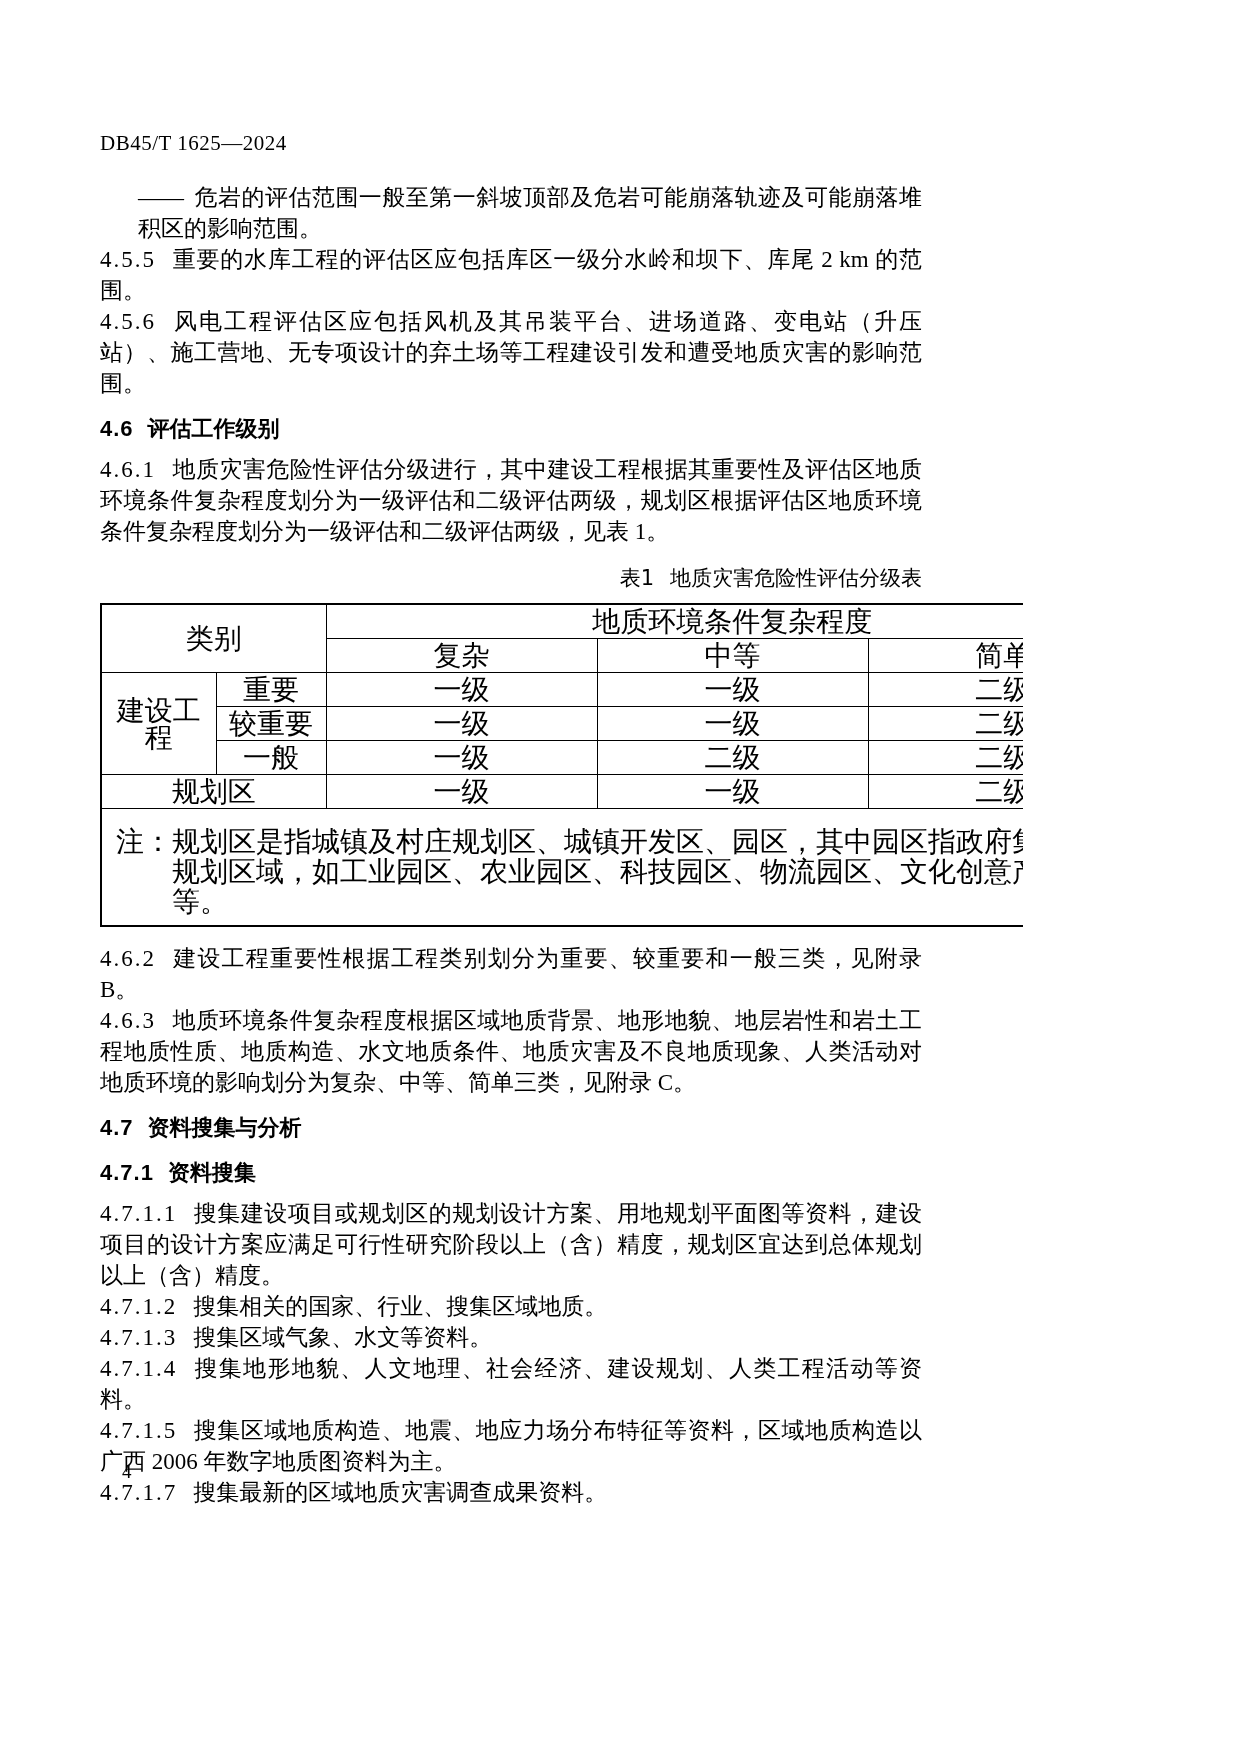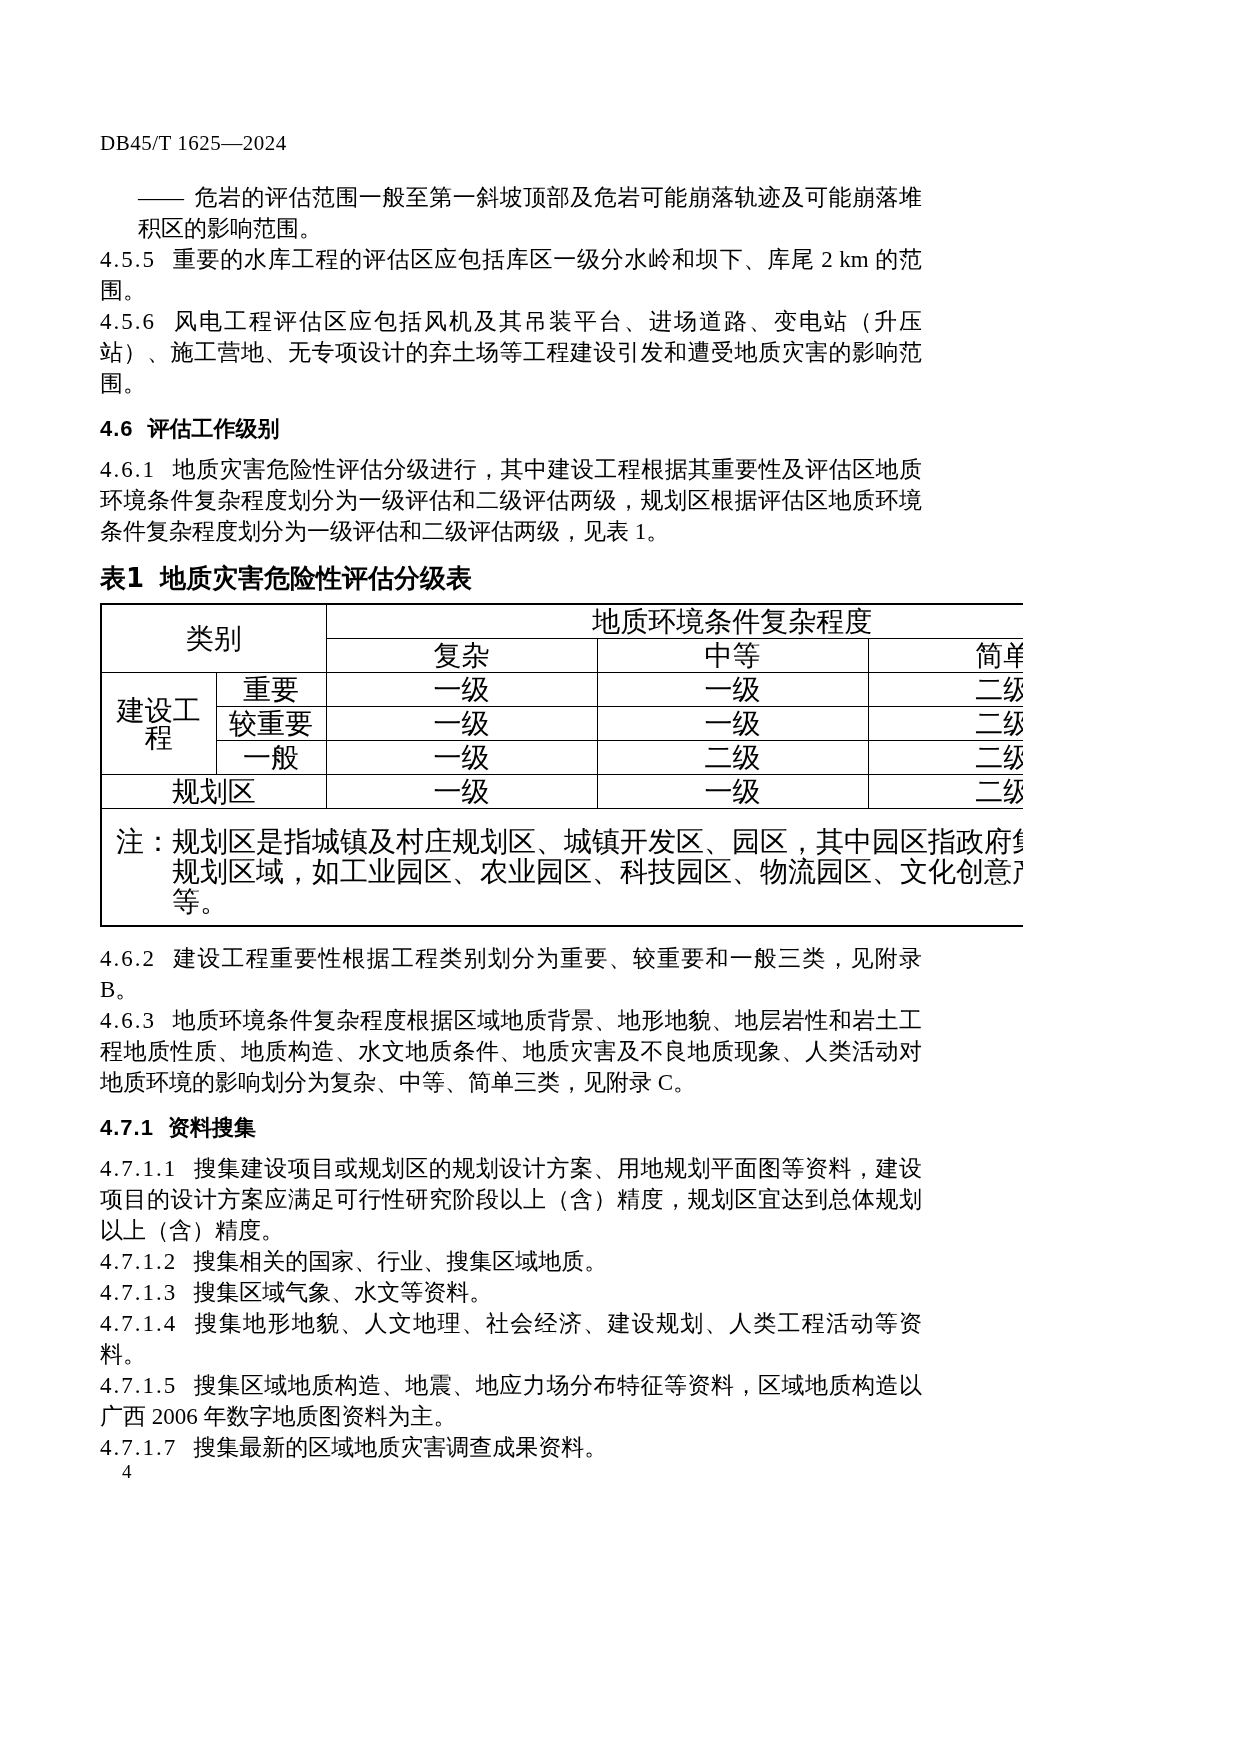--- a/index.html
+++ b/index.html
@@ -37,24 +37,24 @@
   .sec-heading {
     font-family: Liberation Sans, sans-serif;
     font-size: 22px;
     font-weight: bold;
     line-height: 31px;
     margin: 14px 0 10px 0;
     text-align: left;
   }
   .sec-heading .cnum { letter-spacing: 1px; margin-right: 14px; }
   .table-caption {
-    text-align: left;
+    text-align: right;
     font-family: "DejaVu Sans", "Liberation Sans", sans-serif;
-    font-weight: bold;
-    font-size: 26px;
+    font-weight: normal;
+    font-size: 21px;
     line-height: 31px;
     margin: 16px 0 9px 0;
   }
   .table-caption .cap-num { margin-right: 16px; }
   table.grade-table {
     width: 1040px;
     table-layout: fixed;
     border-collapse: collapse;
     border: 2px solid #000;
     font-size: 28px;
@@ -160,20 +160,21 @@
             <div class="note-text">注：规划区是指城镇及村庄规划区、城镇开发区、园区，其中园区指政府集中统一规划区域，如工业园区、农业园区、科技园区、物流园区、文化创意产业园区等。</div>
           </td>
         </tr>
       </tbody>
     </table>
 
     <p class="clause"><span class="cnum">4.6.2</span><span>建设工程重要性根据工程类别划分为重要、较重要和一般三类，见附录 B。</span></p>
 
     <p class="clause"><span class="cnum">4.6.3</span><span>地质环境条件复杂程度根据区域地质背景、地形地貌、地层岩性和岩土工程地质性质、地质构造、水文地质条件、地质灾害及不良地质现象、人类活动对地质环境的影响划分为复杂、中等、简单三类，见附录 C。</span></p>
 
+    <h2 class="sec-heading"><span class="cnum">4.7</span><span>资料搜集与分析</span></h2>
 
     <h2 class="sec-heading"><span class="cnum">4.7.1</span><span>资料搜集</span></h2>
 
     <p class="clause"><span class="cnum">4.7.1.1</span><span>搜集建设项目或规划区的规划设计方案、用地规划平面图等资料，建设项目的设计方案应满足可行性研究阶段以上（含）精度，规划区宜达到总体规划以上（含）精度。</span></p>
 
     <p class="clause"><span class="cnum">4.7.1.2</span><span>搜集相关的国家、行业、搜集区域地质。</span></p>
 
     <p class="clause"><span class="cnum">4.7.1.3</span><span>搜集区域气象、水文等资料。</span></p>
 
     <p class="clause"><span class="cnum">4.7.1.4</span><span>搜集地形地貌、人文地理、社会经济、建设规划、人类工程活动等资料。</span></p>

